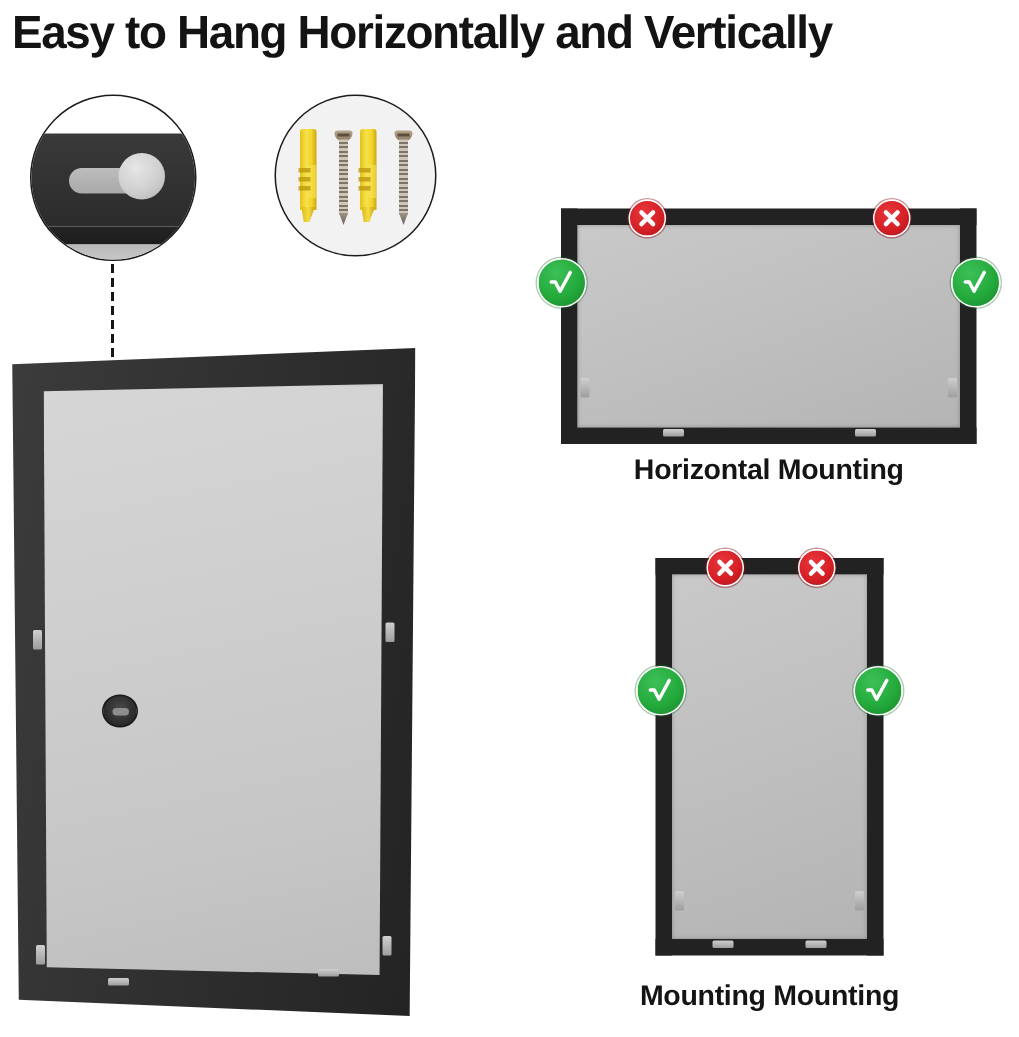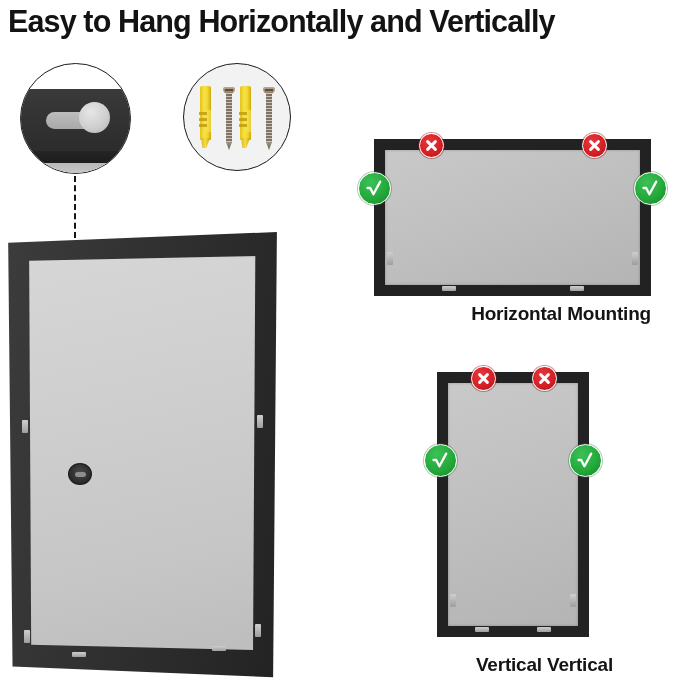--- a/index.html
+++ b/index.html
@@ -315,21 +315,21 @@
     background: radial-gradient(circle at 38% 30%, #3cc158 0%, #23a83a 58%, #17842c 100%);
     border: 1.5px solid #ffffff;
     box-sizing: border-box;
     box-shadow: 0 0 0 1px rgba(15,110,35,.35);
   }
   .badge svg { display: block; }
 
   
   .caption {
     position: absolute;
-    text-align: right;
+    text-align: center;
     font-size: 19px;
     font-weight: bold;
     color: #141414;
     letter-spacing: -0.2px;
     white-space: nowrap;
     font-family: "Liberation Sans", sans-serif;
   }
   #caption-horizontal { left: 374px; top: 303px; width: 277px; }
   #caption-vertical   { left: 413px; top: 654px; width: 200px; }
 </style>
@@ -458,13 +458,13 @@
       <path d="M2.5 9 L5.2 9 L8.4 15.2 L15.2 2.6" stroke="#ffffff" stroke-width="2.3" fill="none" stroke-linecap="round" stroke-linejoin="round"></path>
     </svg>
   </div>
   <div class="badge check" style="left:132px; top:72px;">
     <svg width="19" height="19" viewBox="0 0 19 19">
       <path d="M2.5 9 L5.2 9 L8.4 15.2 L15.2 2.6" stroke="#ffffff" stroke-width="2.3" fill="none" stroke-linecap="round" stroke-linejoin="round"></path>
     </svg>
   </div>
 </div>
 
-<div class="caption" id="caption-vertical">Vertical Vertical</div>
+<div class="caption" id="caption-vertical">Mounting Mounting</div>
 
 </body></html>

